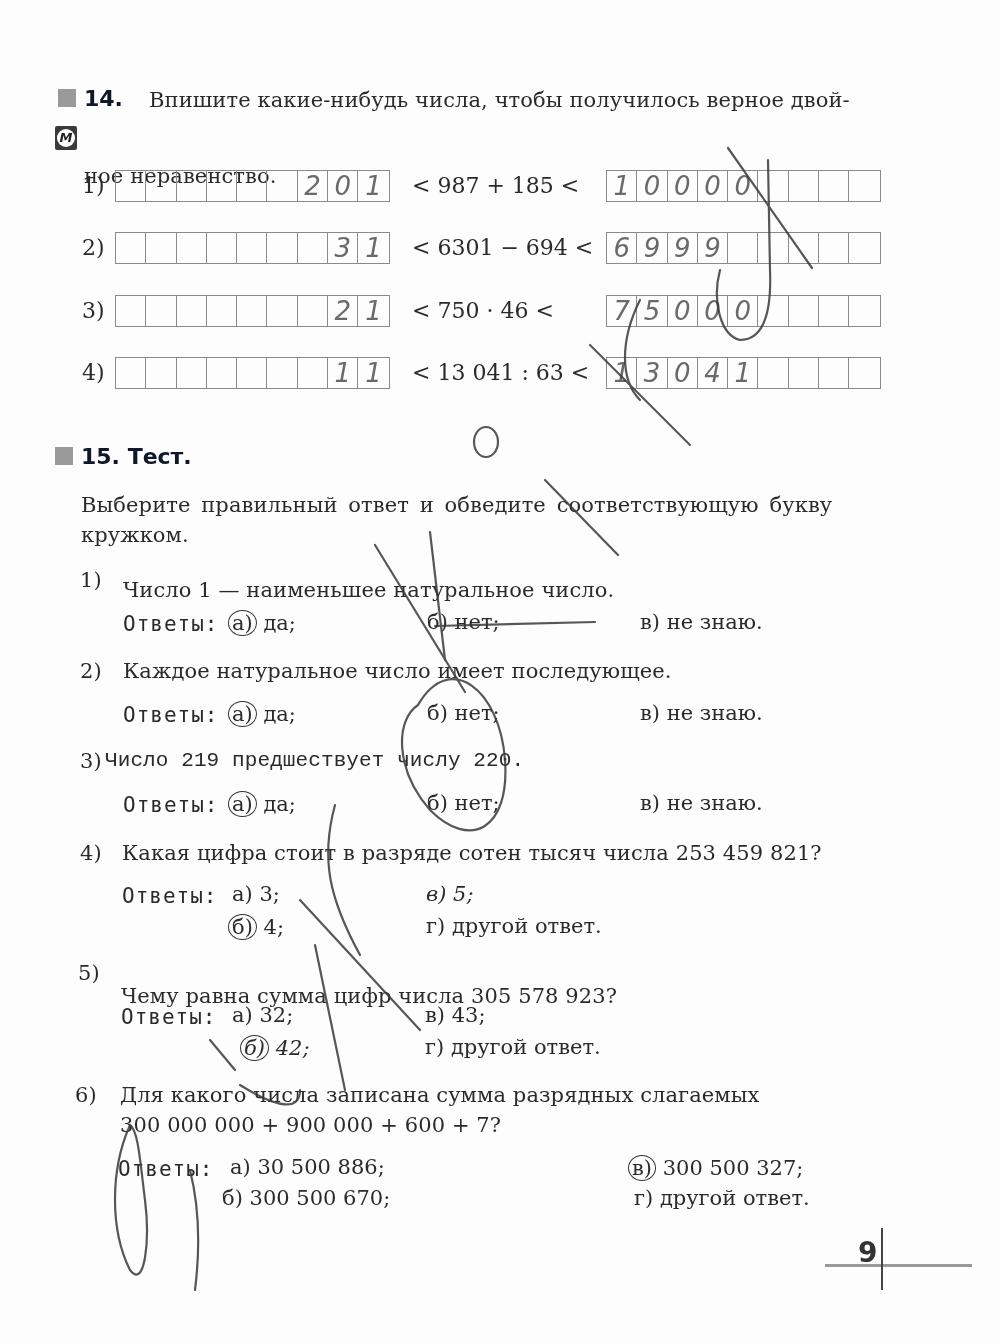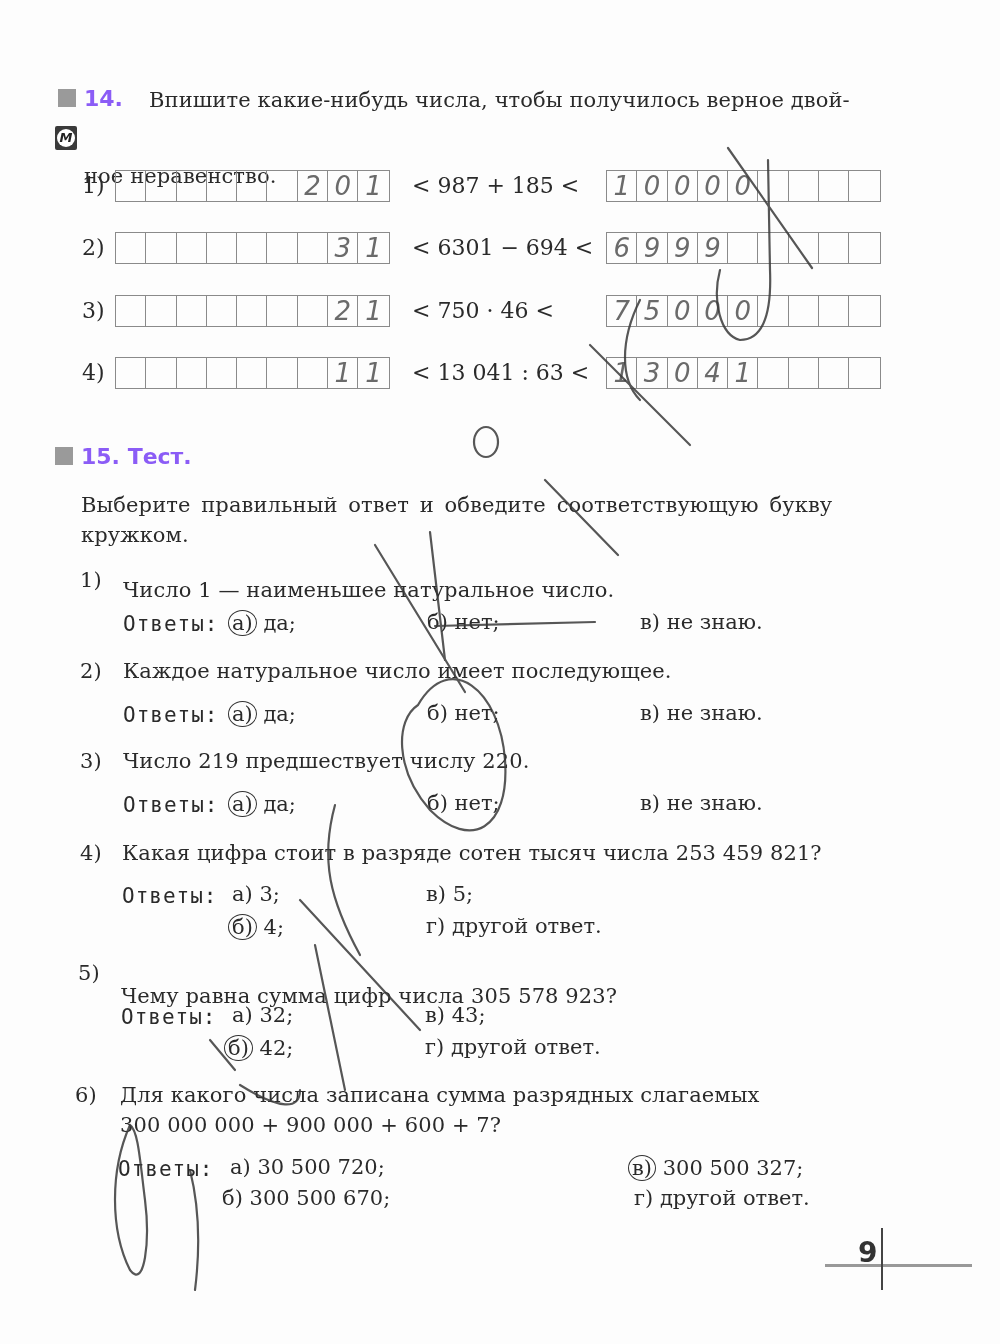--- a/index.html
+++ b/index.html
@@ -3,21 +3,21 @@
 <meta charset="utf-8">
 <style>
   html, body { margin:0; padding:0; }
   body { width:1000px; height:1344px; background:#fdfdfd; position:relative; overflow:hidden;
          font-family:"DejaVu Serif", serif; color:#2a2a2a; }
   .abs { position:absolute; }
   .sq { position:absolute; width:18px; height:18px; background:#9a9a9a; }
   .mbadge { position:absolute; width:22px; height:24px; background:#3a3a3a; border-radius:2px; }
   .mbadge span { position:absolute; left:2px; top:3px; width:18px; height:18px; border-radius:50%; background:#fff;
                  color:#222; font:bold italic 13px "DejaVu Sans", sans-serif; text-align:center; line-height:18px; }
-  .task-num { font-family:"DejaVu Sans", sans-serif; font-weight:bold; font-size:22px; color:#8b5cf6; }
+  .task-num { font-family:"DejaVu Sans", sans-serif; font-weight:bold; font-size:22px; color:#0f172a; }
   .body-text { font-size:21px; letter-spacing:0.1px; }
   .grid { position:absolute; display:flex; border:1px solid #8a8a8a; height:30px; }
   .grid .cell { width:30.3px; border-right:1px solid #8a8a8a; box-sizing:border-box; position:relative;
                 font:italic 26px "DejaVu Sans", sans-serif; color:#6a6a6a; text-align:center; line-height:30px; }
   .grid .cell:last-child { border-right:none; }
   .row-label { position:absolute; font-size:22px; }
   .expr { position:absolute; font-size:22px; white-space:nowrap; }
   .otv { font-family:"DejaVu Sans Mono", monospace; font-size:19px; letter-spacing:1px; }
   .opt { position:absolute; font-size:21px; white-space:nowrap; }
   .circle { display:inline-block; border:1.5px solid #333; border-radius:50%; padding:0 3px; margin-left:-4px; }
@@ -149,47 +149,47 @@
 <div class="opt" style="left:640px;top:610px;"><span>в)</span> <span>не знаю.</span></div>
 
 <div class="abs body-text" style="left:80px;top:659px;">2)</div>
 <div class="abs body-text" style="left:123px;top:659px;">Каждое натуральное число имеет последующее.</div>
 <div class="opt otv" style="left:123px;top:703px;">Ответы:</div>
 <div class="opt" style="left:232px;top:701px;"><span class="circle">а)</span> <span>да;</span></div>
 <div class="opt" style="left:427px;top:701px;"><span>б)</span> <span>нет;</span></div>
 <div class="opt" style="left:640px;top:701px;"><span>в)</span> <span>не знаю.</span></div>
 
 <div class="abs body-text" style="left:80px;top:749px;">3)</div>
-<div class="abs body-text" style="left:123px;top:749px;">Число 219 предшествует числу 220.</div>
+<div class="abs body-text" style="left:105px;top:749px;font-family:Liberation Mono, monospace;">Число 219 предшествует числу 220.</div>
 <div class="opt otv" style="left:123px;top:793px;">Ответы:</div>
 <div class="opt" style="left:232px;top:791px;"><span class="circle">а)</span> <span>да;</span></div>
 <div class="opt" style="left:427px;top:791px;"><span>б)</span> <span>нет;</span></div>
 <div class="opt" style="left:640px;top:791px;"><span>в)</span> <span>не знаю.</span></div>
 
 <div class="abs body-text" style="left:80px;top:841px;">4)</div>
 <div class="abs body-text" style="left:122px;top:841px;">Какая цифра стоит в разряде сотен тысяч числа 253 459 821?</div>
 <div class="opt otv" style="left:122px;top:884px;">Ответы:</div>
 <div class="opt" style="left:232px;top:882px;"><span>а)</span> <span>3;</span></div>
-<div class="opt" style="left:426px;top:882px;"><span>в)</span> <span>5;</span></div>
+<div class="opt" style="left:426px;top:882px;font-style:italic;"><span>в)</span> <span>5;</span></div>
 <div class="opt" style="left:232px;top:914px;"><span class="circle">б)</span> <span>4;</span></div>
 <div class="opt" style="left:426px;top:914px;"><span>г)</span> <span>другой ответ.</span></div>
 
 <div class="abs body-text" style="left:78px;top:961px;">5)</div>
 <div class="abs body-text" style="left:121px;top:984px;">Чему равна сумма цифр числа 305 578 923?</div>
 <div class="opt otv" style="left:121px;top:1005px;">Ответы:</div>
 <div class="opt" style="left:232px;top:1003px;"><span>а)</span> <span>32;</span></div>
 <div class="opt" style="left:425px;top:1003px;"><span>в)</span> <span>43;</span></div>
-<div class="opt" style="left:228px;top:1035px;"><span class="circle">б)</span> <span>42;</span></div>
+<div class="opt" style="left:244px;top:1035px;font-style:italic;"><span class="circle">б)</span> <span>42;</span></div>
 <div class="opt" style="left:425px;top:1035px;"><span>г)</span> <span>другой ответ.</span></div>
 
 <div class="abs body-text" style="left:75px;top:1083px;">6)</div>
 <div class="abs body-text" style="left:120px;top:1083px;">Для какого числа записана сумма разрядных слагаемых</div>
 <div class="abs body-text" style="left:120px;top:1113px;">300 000 000 + 900 000 + 600 + 7?</div>
 <div class="opt otv" style="left:118px;top:1157px;">Ответы:</div>
-<div class="opt" style="left:230px;top:1155px;"><span>а)</span> <span>30 500 720;</span></div>
+<div class="opt" style="left:230px;top:1155px;"><span>а)</span> <span>30 500 886;</span></div>
 <div class="opt" style="left:632px;top:1155px;"><span class="circle">в)</span> <span>300 500 327;</span></div>
 <div class="opt" style="left:222px;top:1186px;"><span>б)</span> <span>300 500 670;</span></div>
 <div class="opt" style="left:634px;top:1186px;"><span>г)</span> <span>другой ответ.</span></div>
 
 <div class="pagenum" style="left:858px;top:1236px;">9</div>
 <div class="line-h" style="left:825px;top:1264px;width:147px;"></div>
 <div class="line-v" style="left:881px;top:1228px;height:62px;"></div>
 
 <svg class="scribble" width="1000" height="1344">
   <g fill="none" stroke="#3a3a3a" stroke-width="2.2" stroke-linecap="round" opacity="0.85">

